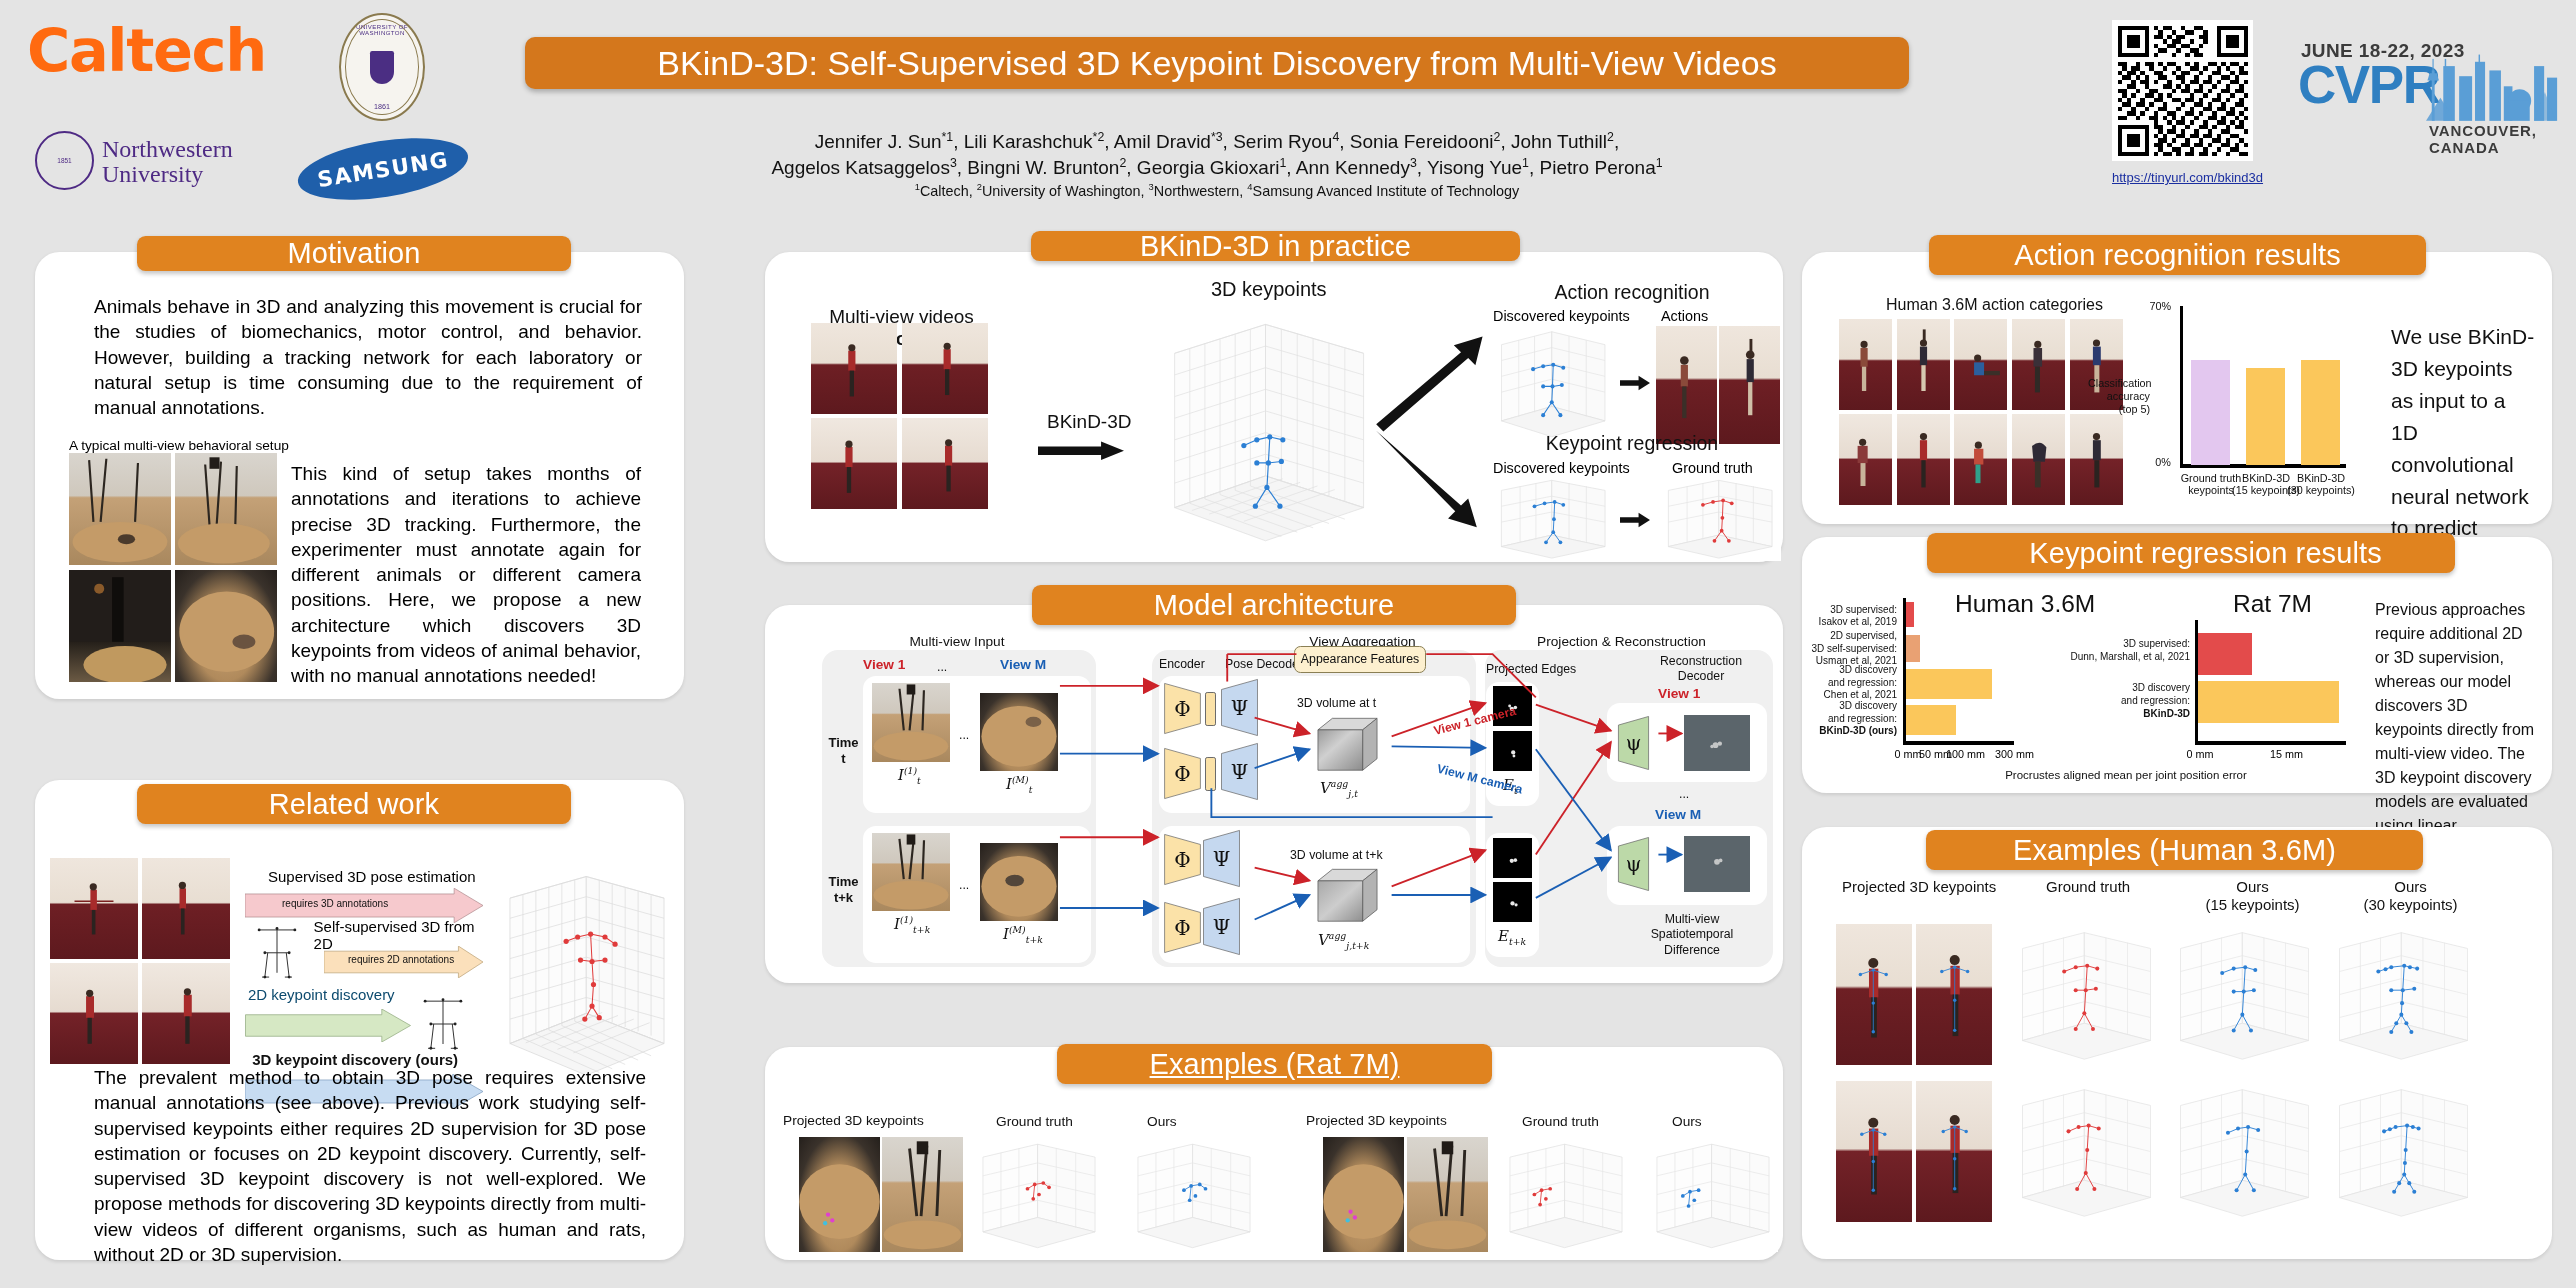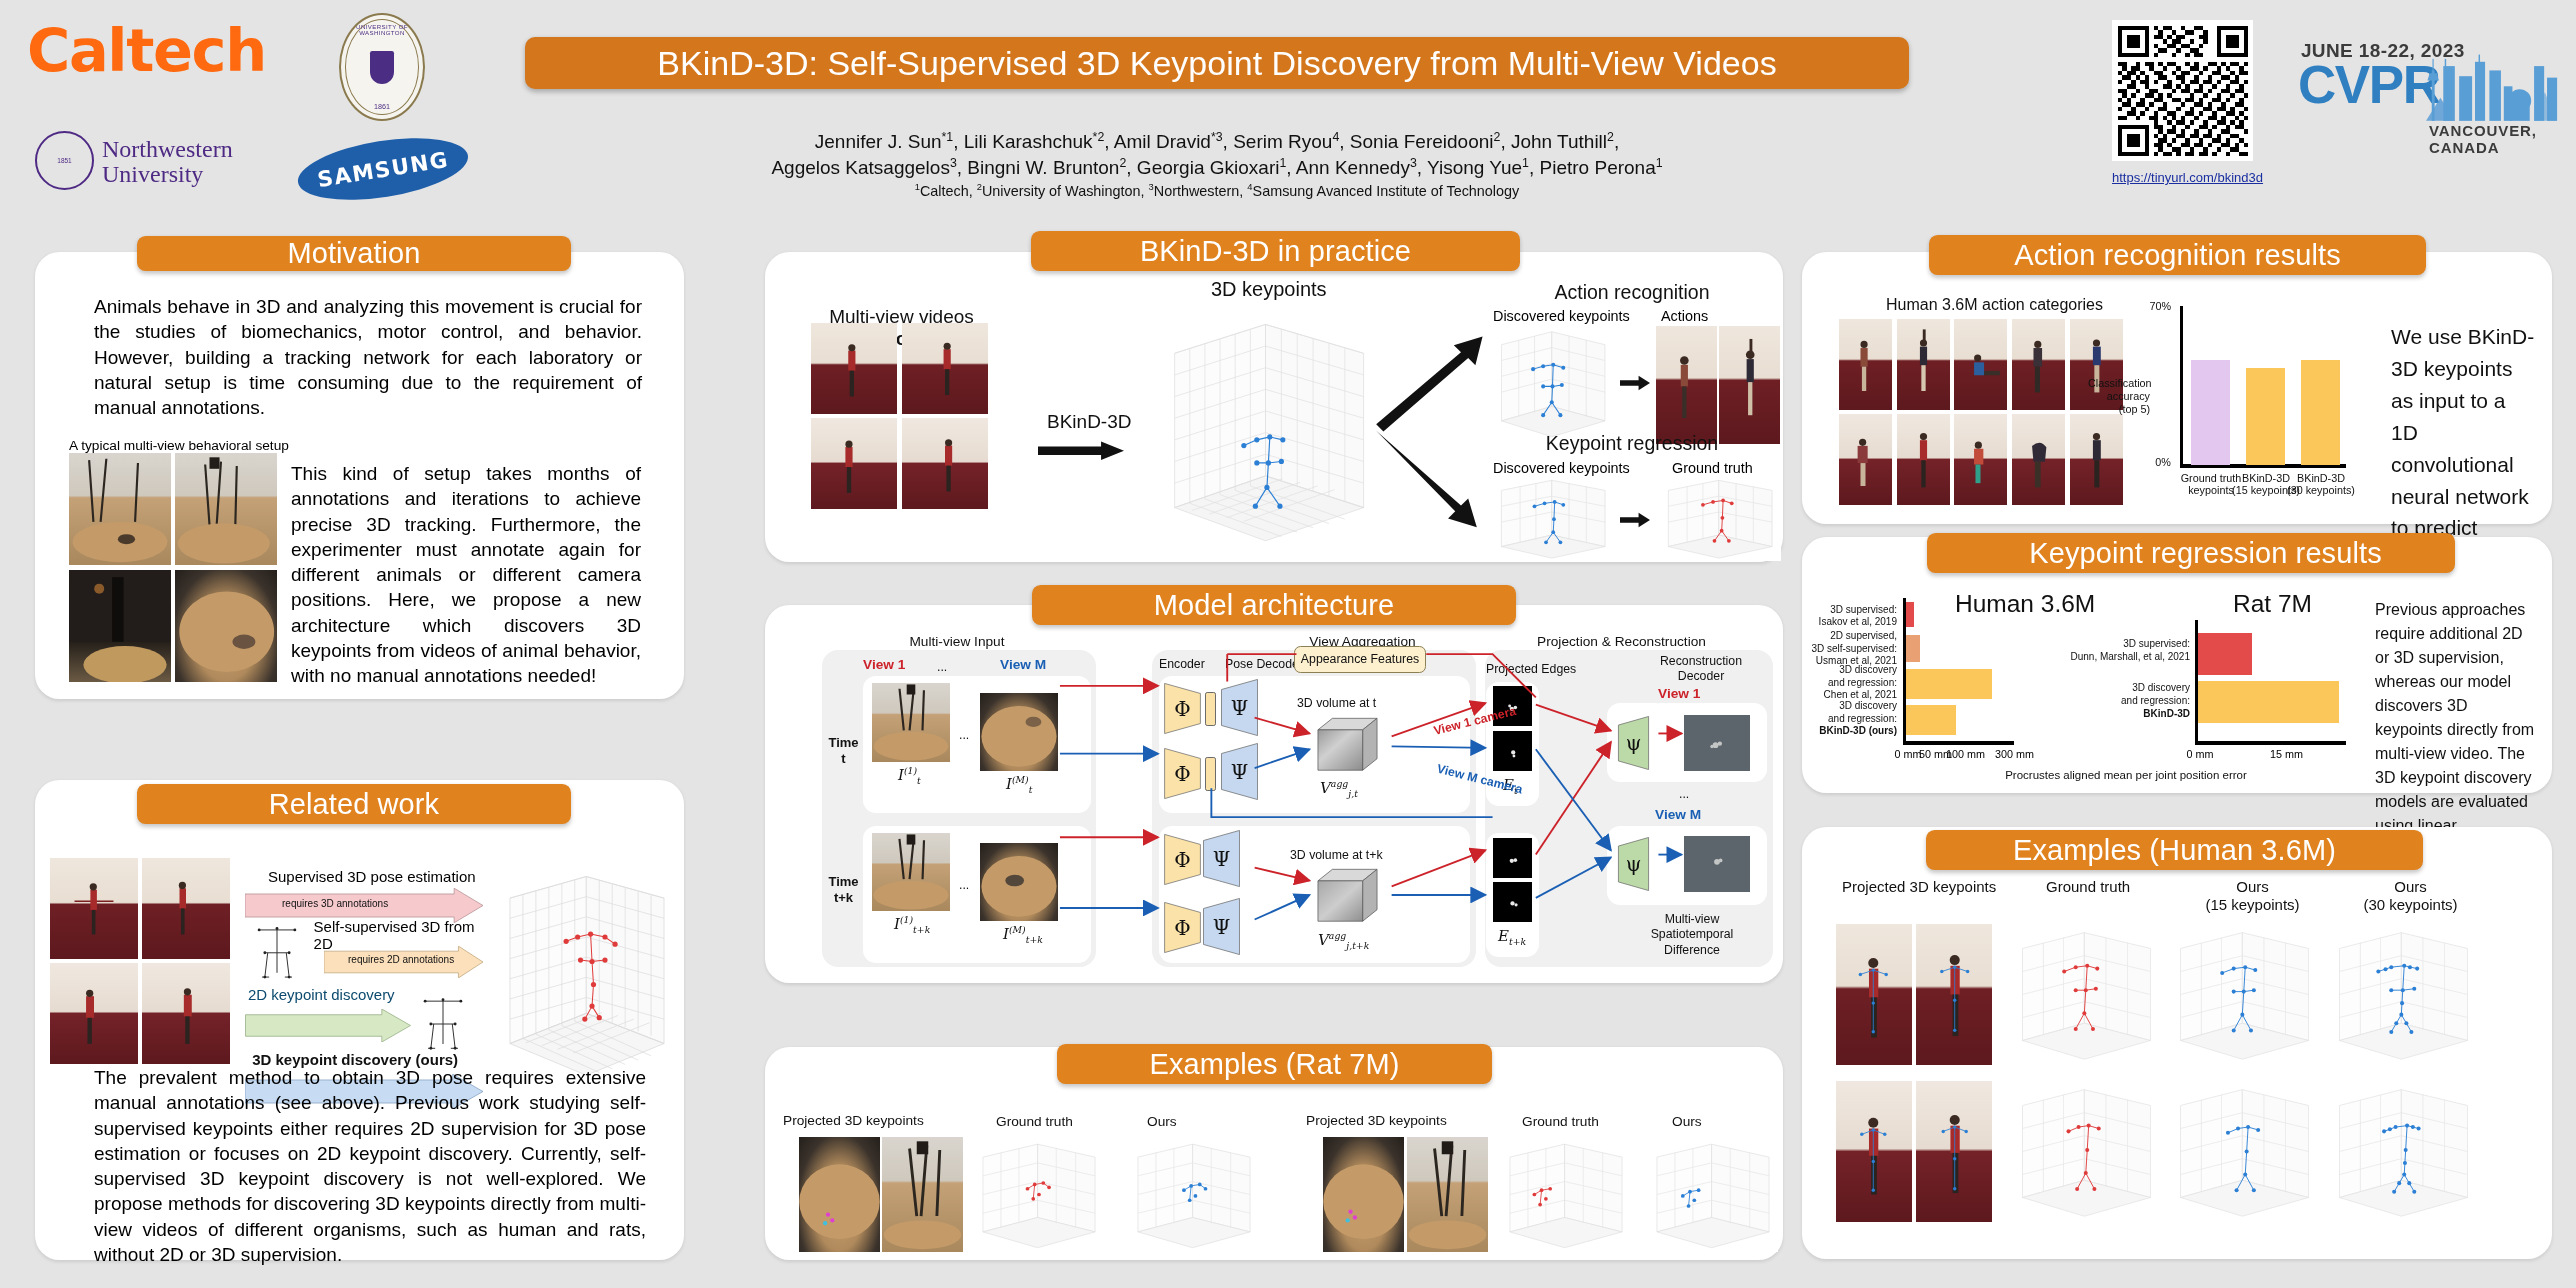--- a/index.html
+++ b/index.html
@@ -603,21 +603,21 @@
       <circle cx="132" cy="196" r="3.6"></circle>
         <circle cx="122" cy="214" r="3.6"></circle>
         <circle cx="142" cy="212" r="3.6"></circle>
     </g>
   </svg>
 </div>
 
 <div class="abs body-text" style="left:94px;top:1065px;width:552px;">The prevalent method to obtain 3D pose requires extensive manual annotations (see above). Previous work studying self-supervised keypoints either requires 2D supervision for 3D pose estimation or focuses on 2D keypoint discovery. Currently, self-supervised 3D keypoint discovery is not well-explored. We propose methods for discovering 3D keypoints directly from multi-view videos of different organisms, such as human and rats, without 2D or 3D supervision.</div>
 
 <div class="card" style="left:765px;top:252px;width:1018px;height:310px;"></div>
-<div class="sect-hdr" style="left:1031px;top:231px;width:489px;height:40px;">BKinD-3D in practice</div>
+<div class="sect-hdr" style="left:1031px;top:231px;width:489px;height:30px;">BKinD-3D in practice</div>
 
 <div class="abs" style="left:786px;top:274px;width:231px;text-align:center;">
   <div style="font-size:19px;margin-top:32px;">Multi-view videos</div>
   <div style="font-size:19px;font-weight:bold;">(no annotations)</div>
 </div>
 
 <div class="abs" style="left:811px;top:323px;width:180px;height:187px;">
   <div class="ph room" style="left:0;top:0;width:86px;height:91px;">
     <svg width="86" height="91" viewBox="0 0 120 126">
         <rect x="52" y="38" width="10" height="28" fill="#a82b2b"></rect>
@@ -1055,21 +1055,21 @@
     <path d="M1160 296 L1192 296"></path>
   </g>
   <g stroke="#1a5fb4" stroke-width="2.6" fill="none">
     <path d="M540 204 L540 244 L930 244 L930 244"></path>
   </g>
   <text x="850" y="130" transform="rotate(-14 850 130)" fill="#cc2229" font-size="17" font-family="Liberation Sans, sans-serif" font-weight="bold">View 1 camera</text>
   <text x="852" y="182" transform="rotate(14 852 182)" fill="#1a5fb4" font-size="17" font-family="Liberation Sans, sans-serif" font-weight="bold">View M camera</text>
 </svg>
 
 <div class="card" style="left:765px;top:1047px;width:1018px;height:213px;"></div>
-<div class="sect-hdr" style="left:1057px;top:1044px;width:435px;height:40px;">Examples (Rat 7M)</div>
+<div class="sect-hdr" style="left:1057px;top:1044px;width:435px;height:40px;text-decoration:underline;">Examples (Rat 7M)</div>
 
 <div class="abs lbl-m" style="left:783px;top:1113px;">Projected 3D keypoints</div>
 <div class="abs lbl-m" style="left:996px;top:1114px;">Ground truth</div>
 <div class="abs lbl-m" style="left:1147px;top:1114px;">Ours</div>
 <div class="abs lbl-m" style="left:1306px;top:1113px;">Projected 3D keypoints</div>
 <div class="abs lbl-m" style="left:1522px;top:1114px;">Ground truth</div>
 <div class="abs lbl-m" style="left:1672px;top:1114px;">Ours</div>
 
 <div class="ph rat2" style="left:799px;top:1137px;width:81px;height:115px;">
   <svg width="81" height="115" viewBox="0 0 112 160">

